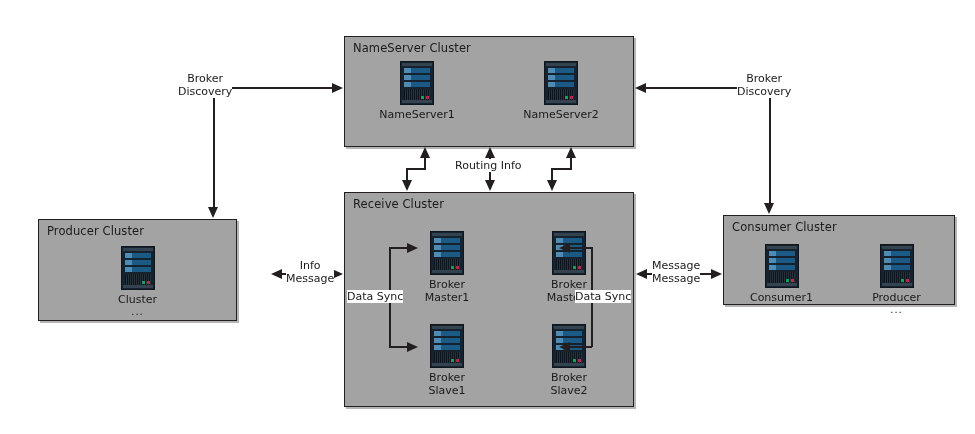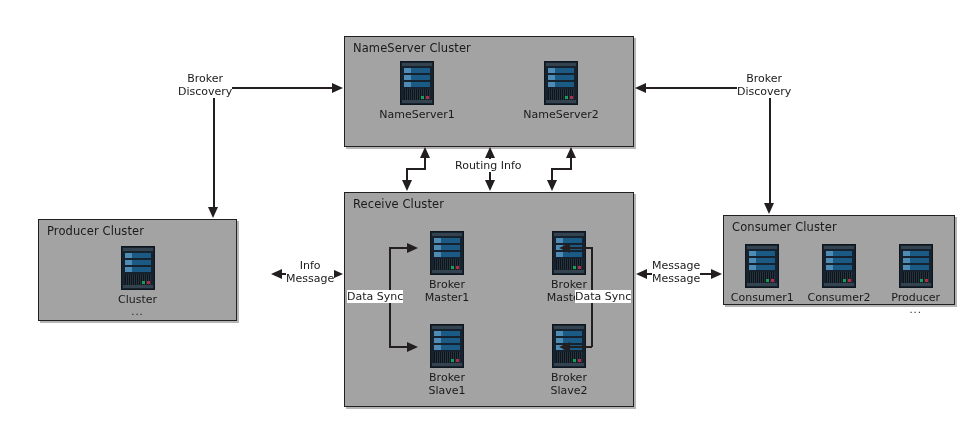--- a/index.html
+++ b/index.html
@@ -385,40 +385,20 @@
               <div class="bay"></div>
             </div>
           <div class="vent"></div>
           <div class="leds">
               <div class="led green"></div>
               <div class="led red"></div>
             </div>
           <div class="foot"></div>
         </div>
         <div class="node-label">
-          <span>Consumer2</span>
-          <span class="ellipsis"></span>
-        </div>
-      </div>
-      <div class="node">
-        <div class="server">
-          <div class="cap"></div>
-          <div class="bays">
-              <div class="bay"></div>
-              <div class="bay"></div>
-              <div class="bay"></div>
-            </div>
-          <div class="vent"></div>
-          <div class="leds">
-              <div class="led green"></div>
-              <div class="led red"></div>
-            </div>
-          <div class="foot"></div>
-        </div>
-        <div class="node-label">
           <span>Producer</span>
           <span class="ellipsis">...</span>
         </div>
       </div>
     </div>
   </div>
 
   <div class="hline" style="left:213px; top:87px; width:120px;"></div>
   <div class="arrow right" style="left:332px; top:82.5px;"></div>
   <div class="vline" style="left:213px; top:87px; height:121px;"></div>

